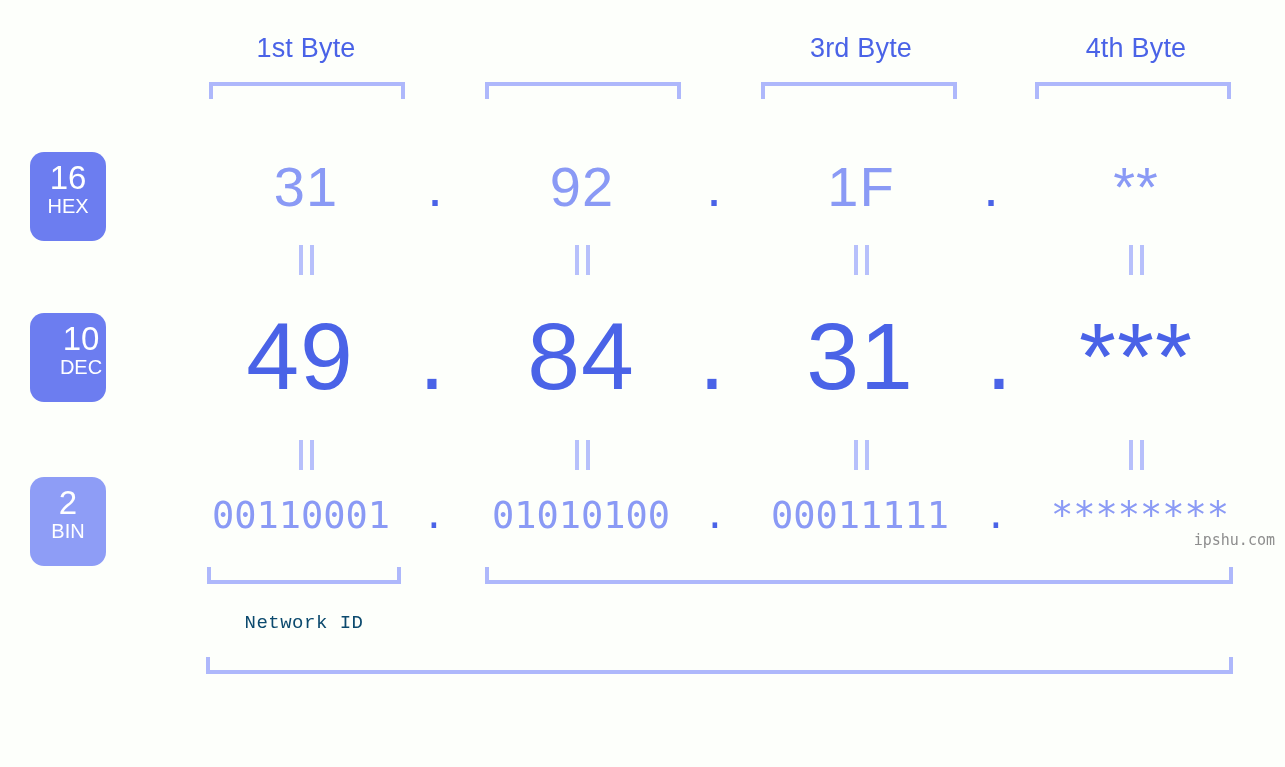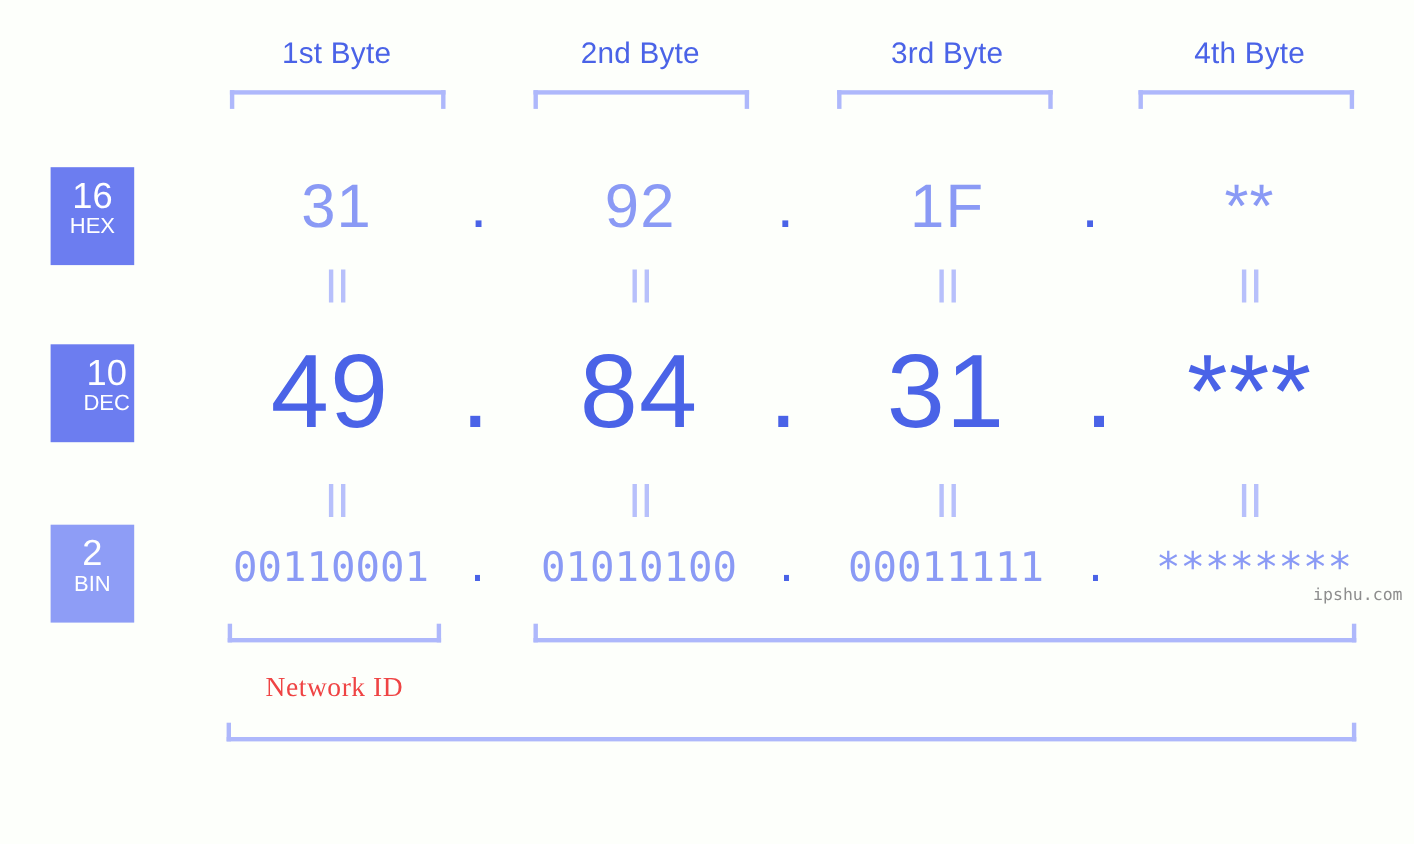--- a/index.html
+++ b/index.html
@@ -51,23 +51,23 @@
     height: 17px;
     border-bottom: 4px solid #aeb8fb;
     border-left: 4px solid #aeb8fb;
     border-right: 4px solid #aeb8fb;
     box-sizing: border-box;
   }
 
   
   .badge {
     position: absolute;
-    left: 46px;
+    left: 30px;
     width: 76px;
-    border-radius: 0;
+    border-radius: 14px;
     color: #ffffff;
     text-align: center;
     font-family: "Liberation Sans", sans-serif;
     box-sizing: border-box;
   }
   .badge .num {
     display: block;
     font-size: 33px;
     line-height: 35px;
     padding-top: 8px;
@@ -165,23 +165,23 @@
     vertical-align: middle;
   }
   .eq .bar + .bar { margin-left: 7px; }
   .eq-top  { top: 245px; }
   .eq-mid  { top: 440px; }
 
   
   .section-label {
     position: absolute;
     text-align: center;
-    font-family: Liberation Serif, serif;
-    font-size: 25px;
-    color: #ef4444;
+    font-family: Liberation Mono, monospace;
+    font-size: 19px;
+    color: #0c4a6e;
     white-space: nowrap;
     letter-spacing: 0.5px;
   }
   #class-label {
     position: absolute;
     top: 693px;
     left: 206px;
     width: 1027px;
     text-align: center;
     font-family: "DejaVu Sans Mono", monospace;
@@ -201,21 +201,20 @@
     color: #8e8e8e;
     letter-spacing: 0px;
   }
 </style>
 </head>
 <body>
 
 <div id="stage">
 
   <div class="byte-label" style="left:176px;">1st Byte</div>
-  <div class="byte-label" style="left:452px;">2nd Byte</div>
   <div class="byte-label" style="left:731px;">3rd Byte</div>
   <div class="byte-label" style="left:1006px;">4th Byte</div>
 
   <div class="bracket-top" style="left:209px; width:196px;"></div>
   <div class="bracket-top" style="left:485px; width:196px;"></div>
   <div class="bracket-top" style="left:761px; width:196px;"></div>
   <div class="bracket-top" style="left:1035px; width:196px;"></div>
 
   <div class="badge" id="badge-hex">
     <span class="num">16</span>

